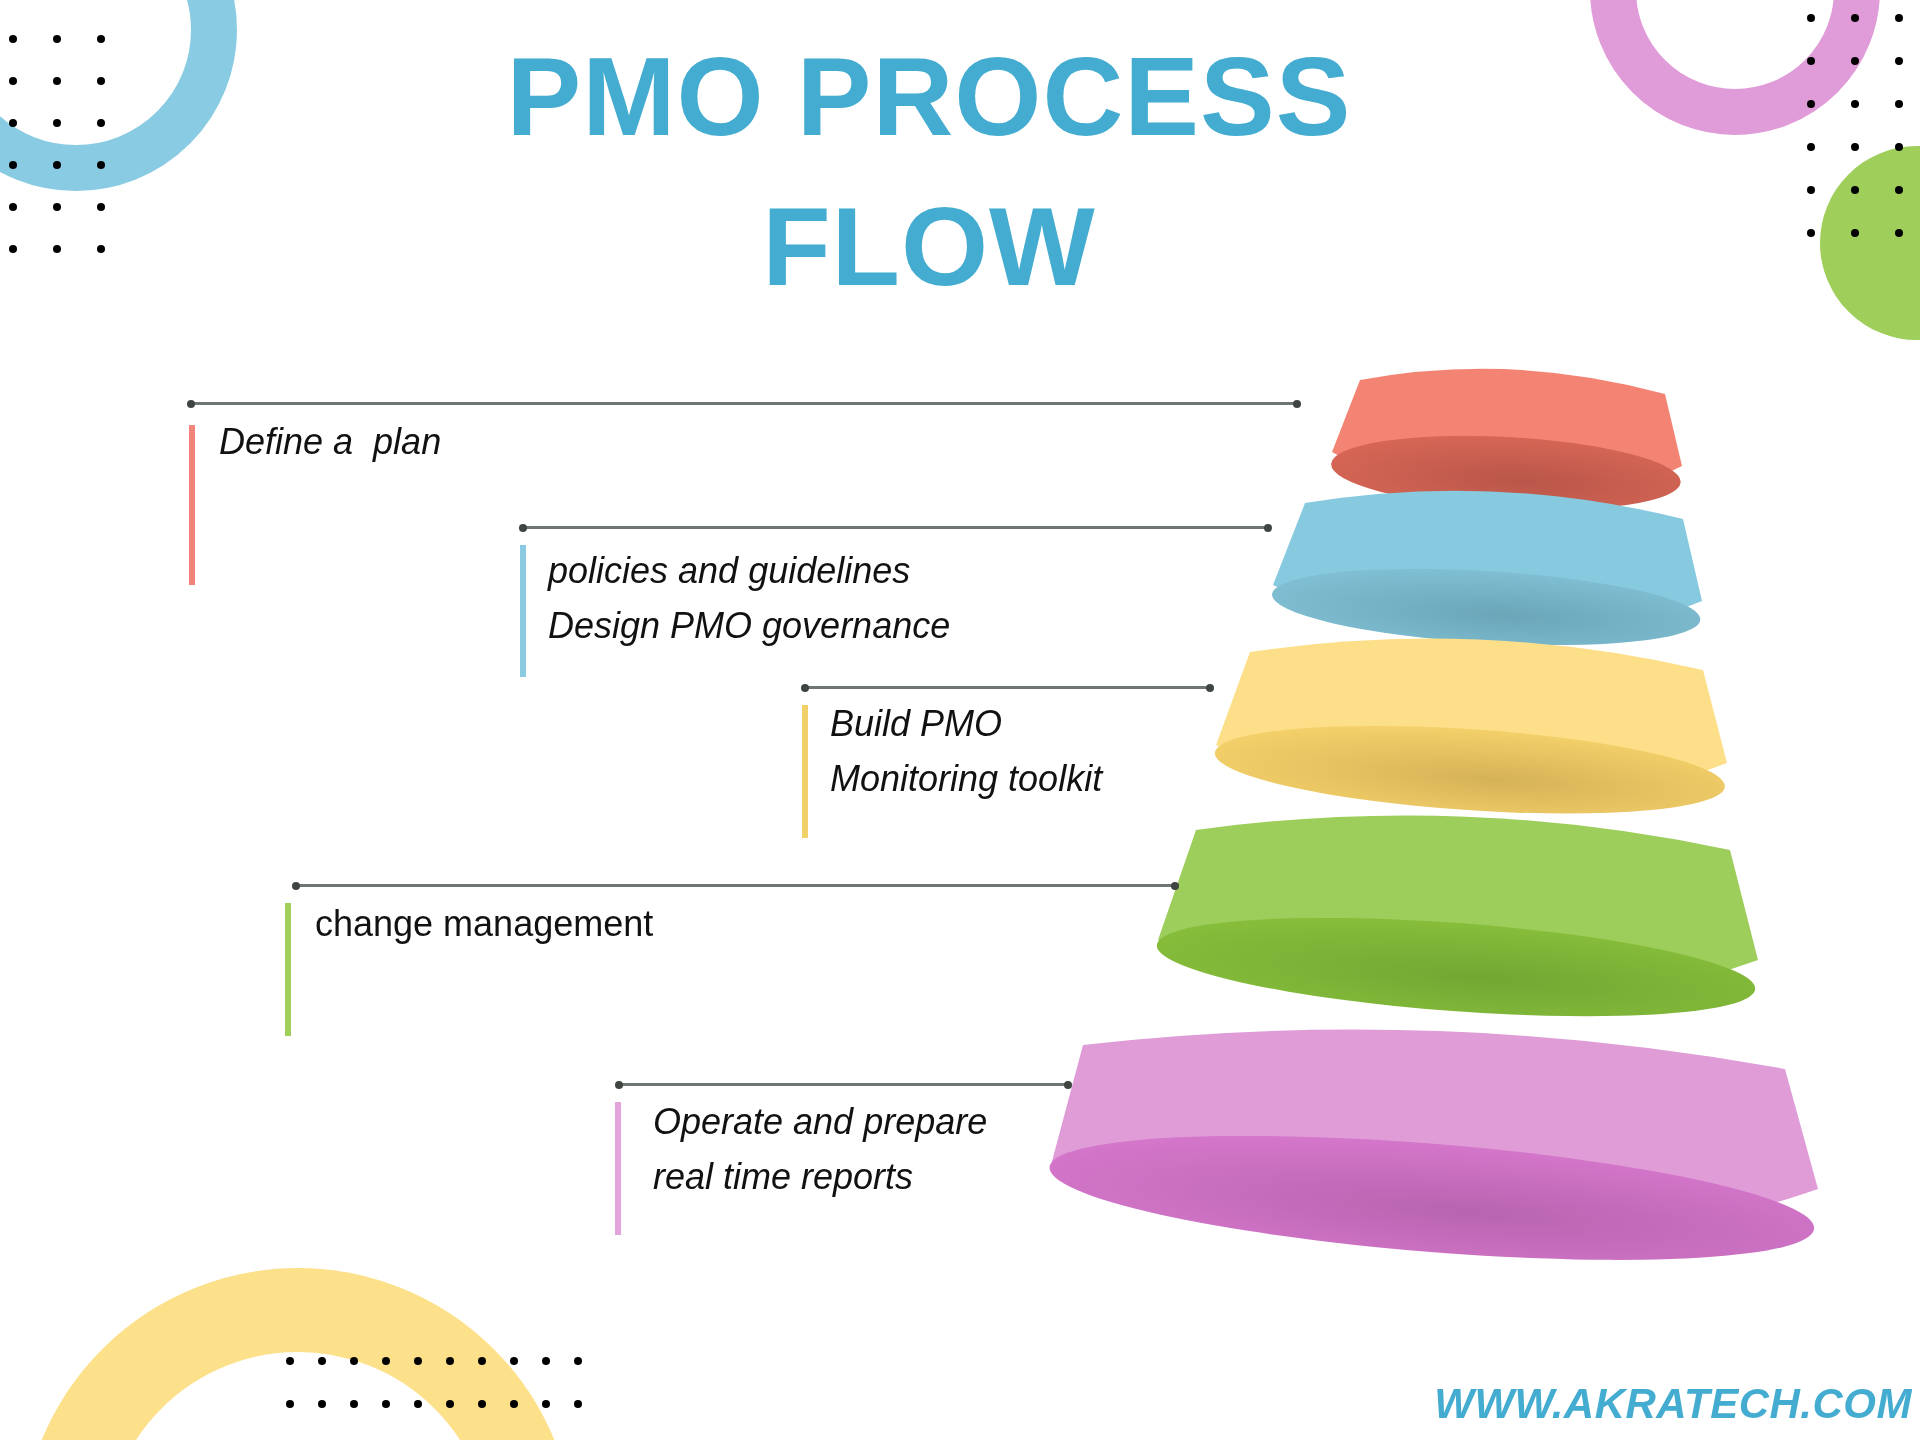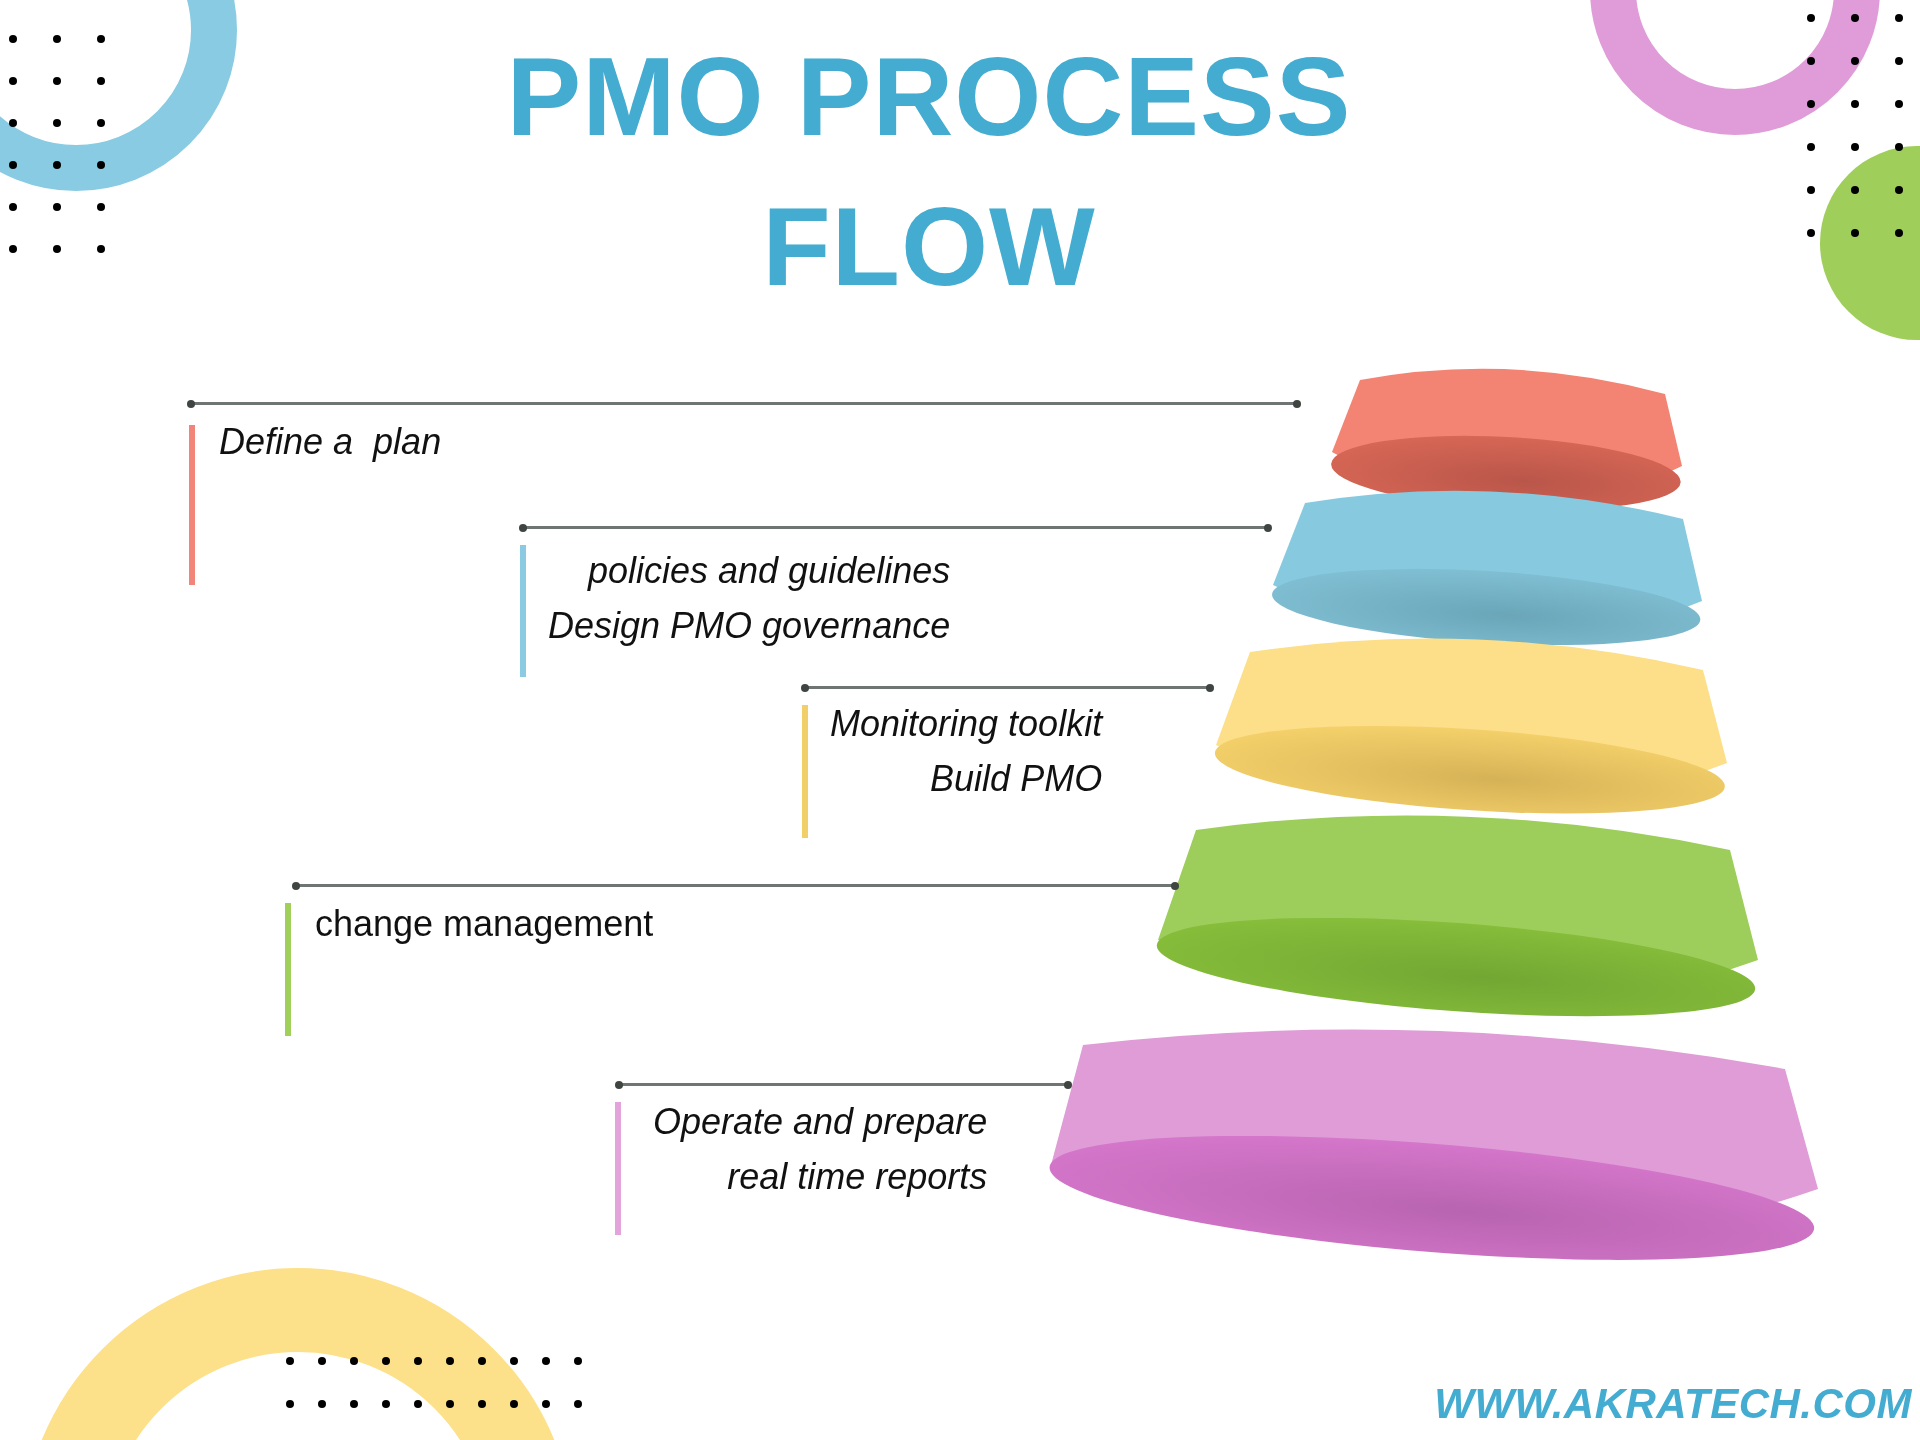--- a/index.html
+++ b/index.html
@@ -3,21 +3,21 @@
 <meta charset="utf-8">
 <style>
   html, body { margin:0; padding:0; }
   body { width:1920px; height:1440px; position:relative; overflow:hidden; background:#ffffff; font-family:"Liberation Sans", sans-serif; }
   #title { position:absolute; left:0; width:1820px; top:22px; text-align:center; color:#43ACD0; font-weight:bold; font-size:112px; line-height:150px; letter-spacing:1px;padding-left:19px; }
   .conn { position:absolute; height:3px; background:#6f7572; }
   .conn::before, .conn::after { content:""; position:absolute; top:-2.5px; width:8px; height:8px; border-radius:50%; background:#3f4541; }
   .conn::before { left:-4px; }
   .conn::after { right:-4px; }
   .bar { position:absolute; width:6px; }
-  .step-text { position:absolute; font-size:36px; line-height:55px; color:#111;text-align:right; }
+  .step-text { position:absolute; font-size:36px; line-height:55px; color:#111; }
   .it { font-style:italic; }
   #footer { position:absolute; right:8px; top:1380px; font-size:42px; font-weight:bold; font-style:italic; color:#43ACD0; letter-spacing:0.5px;margin-left:24px; }
   svg { position:absolute; left:0; top:0; }
 </style>
 </head>
 <body>
 
 <svg width="1920" height="1440">
 
   <circle cx="76" cy="30" r="138" fill="none" stroke="#88CBE2" stroke-width="46"></circle>
@@ -146,22 +146,22 @@
 <div class="conn" style="left:523px; top:526px; width:745px;"></div>
 <div class="bar" style="left:520px; top:545px; height:132px; background:#8ACBE1;"></div>
 <div class="step-text it" style="left:548px; top:543px;">
   <div>policies and guidelines</div>
   <div>Design PMO governance</div>
 </div>
 
 <div class="conn" style="left:805px; top:686px; width:405px;"></div>
 <div class="bar" style="left:802px; top:705px; height:133px; background:#F1D06A;"></div>
 <div class="step-text it" style="left:830px; top:696px;">
+  <div>Build PMO</div>
   <div>Monitoring toolkit</div>
-  <div>Build PMO</div>
 </div>
 
 <div class="conn" style="left:296px; top:884px; width:879px;"></div>
 <div class="bar" style="left:285px; top:903px; height:133px; background:#A1D05A;"></div>
 <div class="step-text" style="left:315px; top:896px;">
   <div>change management</div>
 </div>
 
 <div class="conn" style="left:619px; top:1083px; width:449px;"></div>
 <div class="bar" style="left:615px; top:1102px; height:133px; background:#E3A4DB;"></div>

